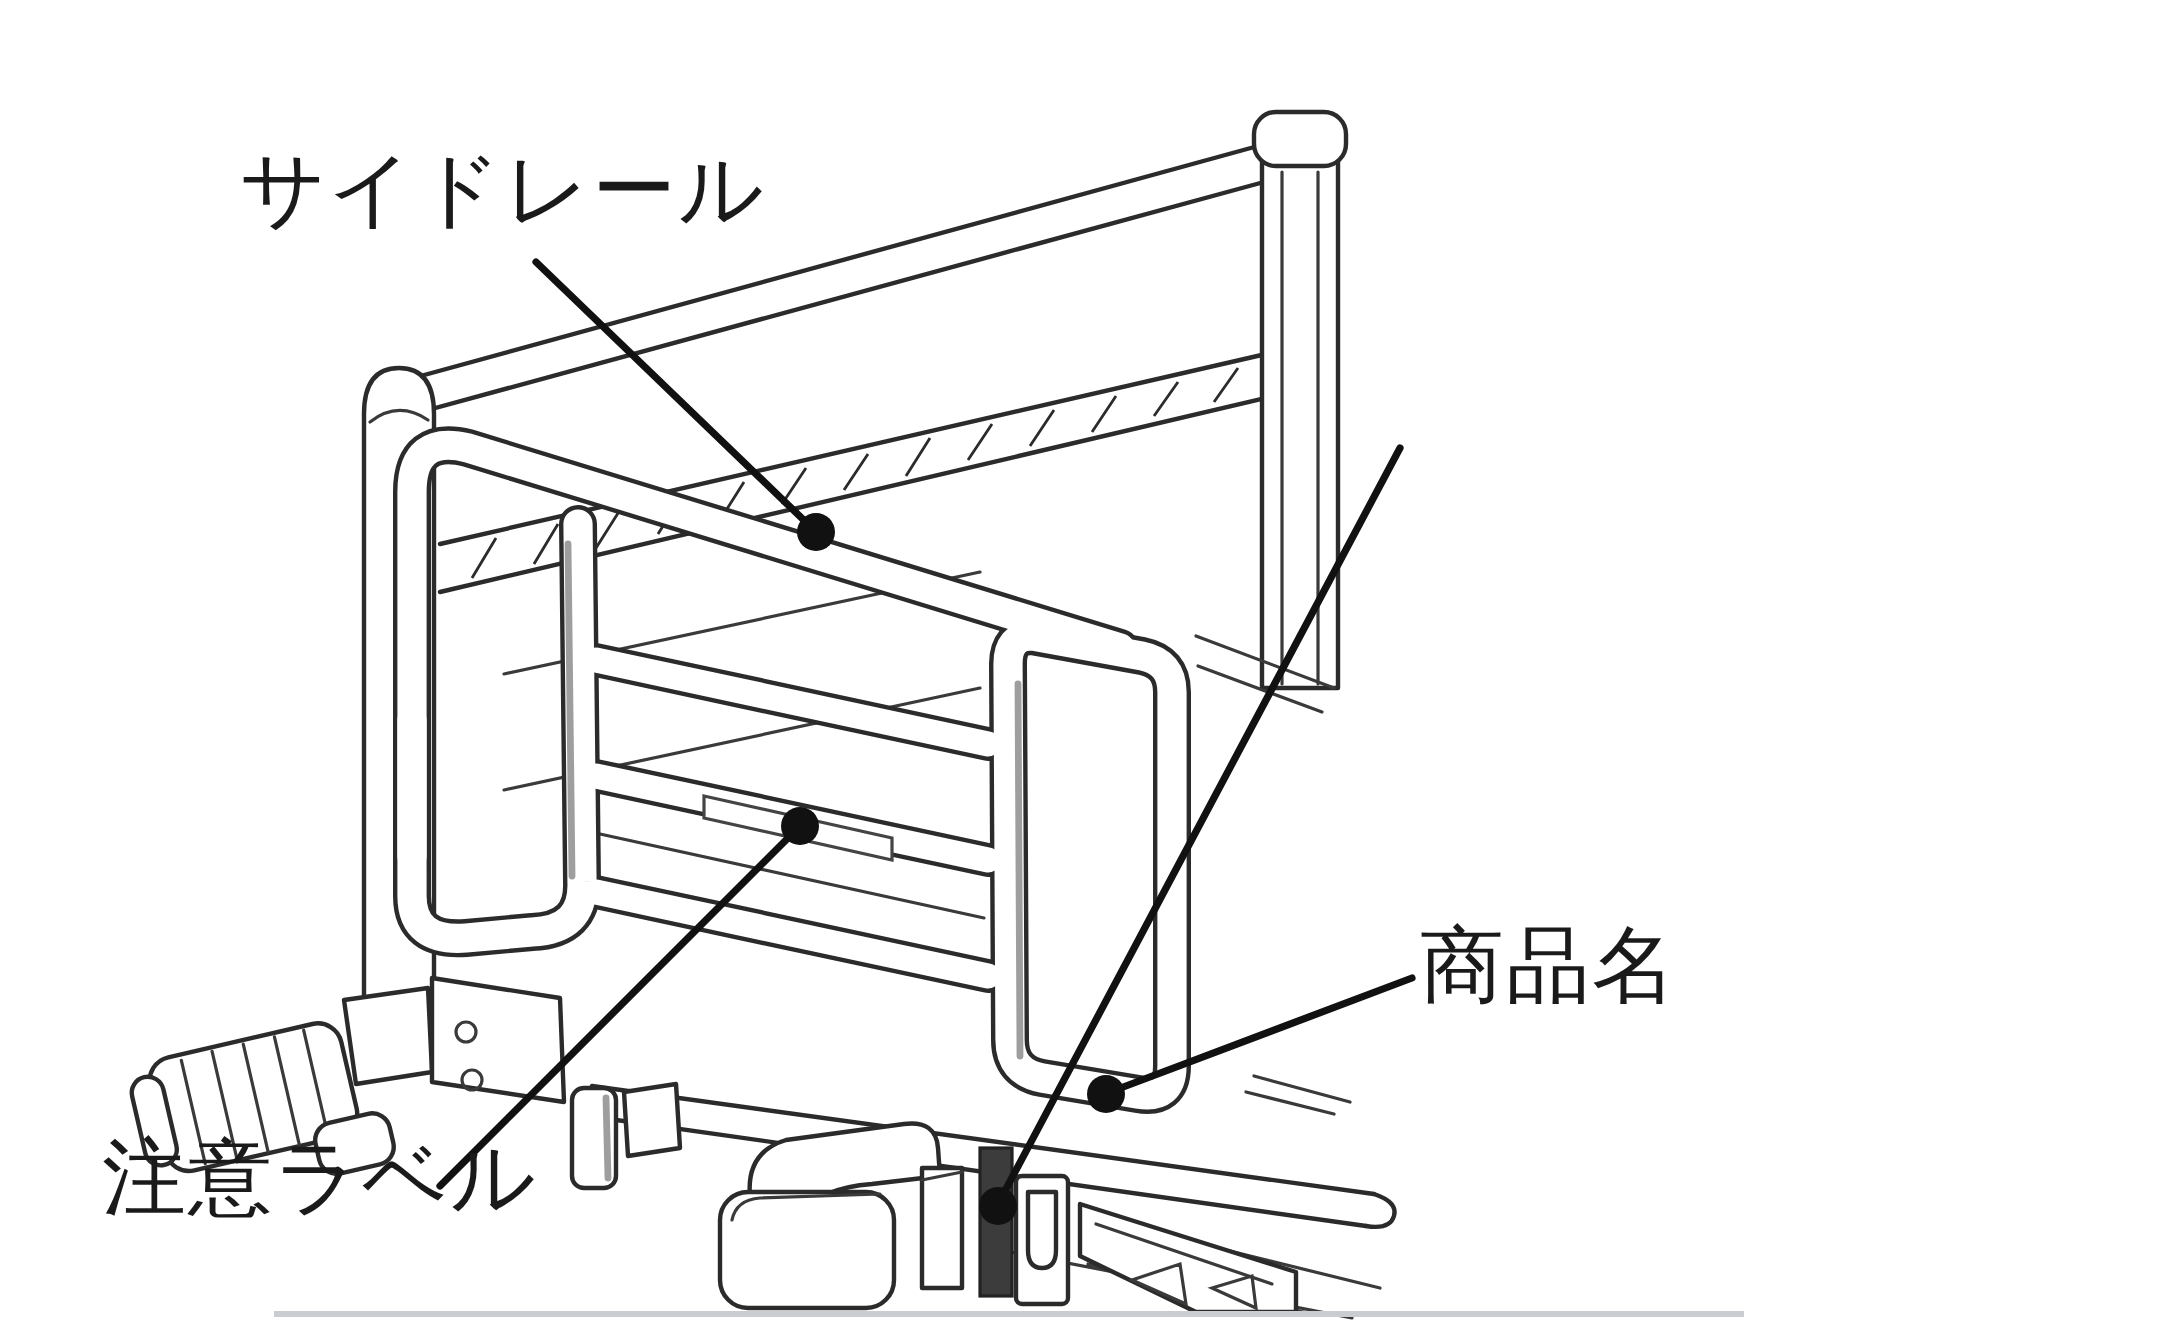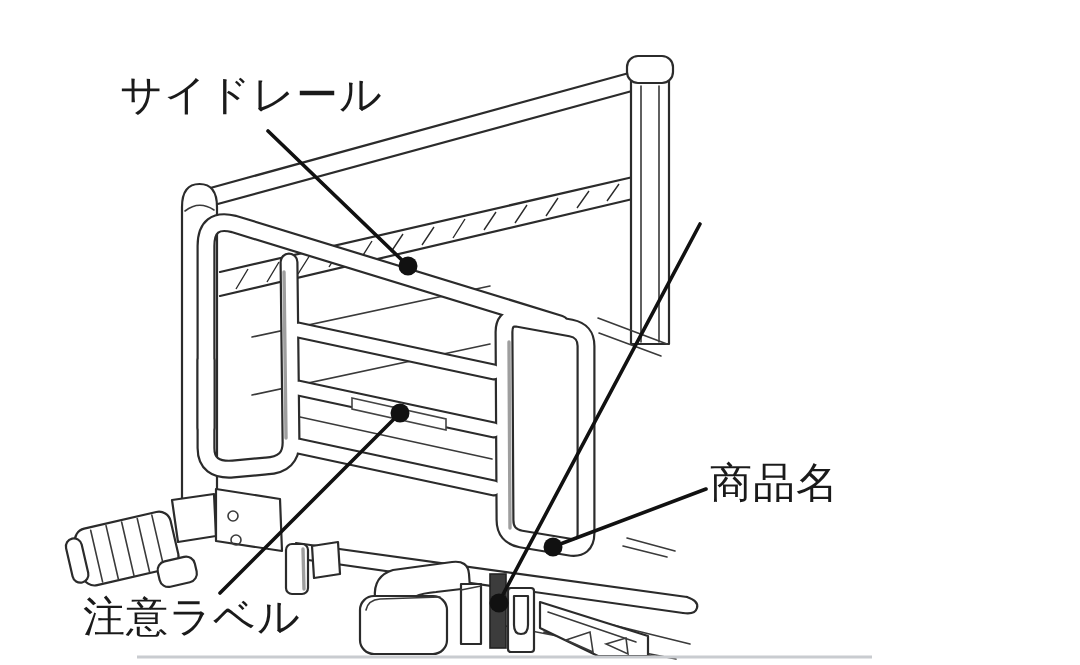--- a/index.html
+++ b/index.html
@@ -24,21 +24,21 @@
   .divider{stroke:#c9ccd0;stroke-width:3;fill:none;}
   
   .diagram-label{
     position:absolute;color:#1a1a1a;font-size:42px;font-weight:500;
     letter-spacing:1px;line-height:1.0;white-space:nowrap;user-select:none;
   }
   .diagram-label .l2{display:block;margin-top:10px;}
   #label-side-rail{left:120px;top:74px;}
   #label-bed-option{left:704px;top:168px;font-size:40px;}
   #label-product-name{left:710px;top:462px;text-align:right;}
-  #label-caution{left:51px;top:596px;margin-left:32px;}
+  #label-caution{left:51px;top:568px;}
 </style>
 </head>
 <body>
 
 <div class="stage">
 
   <svg width="1080" height="665" viewBox="0 0 1080 665">
 
     <defs>
 

